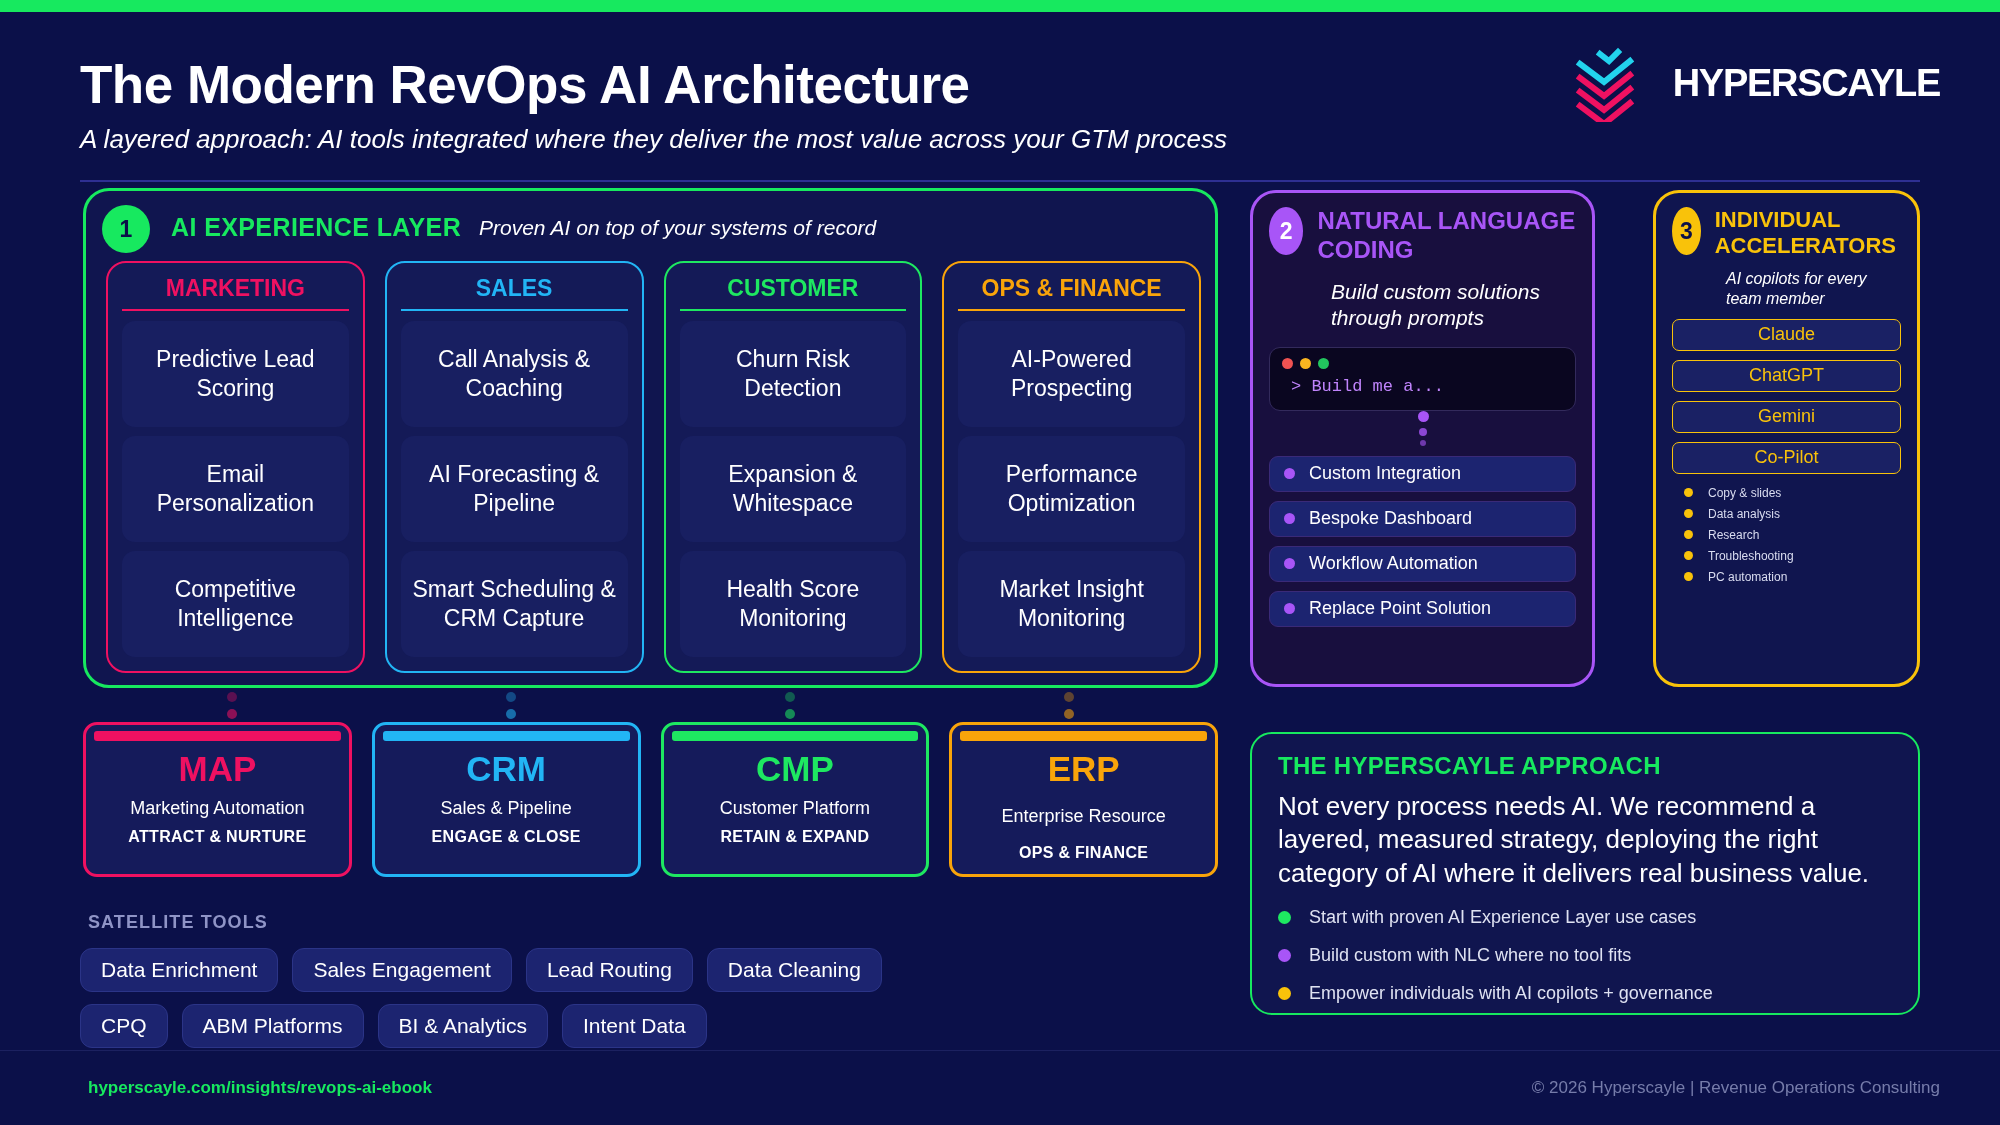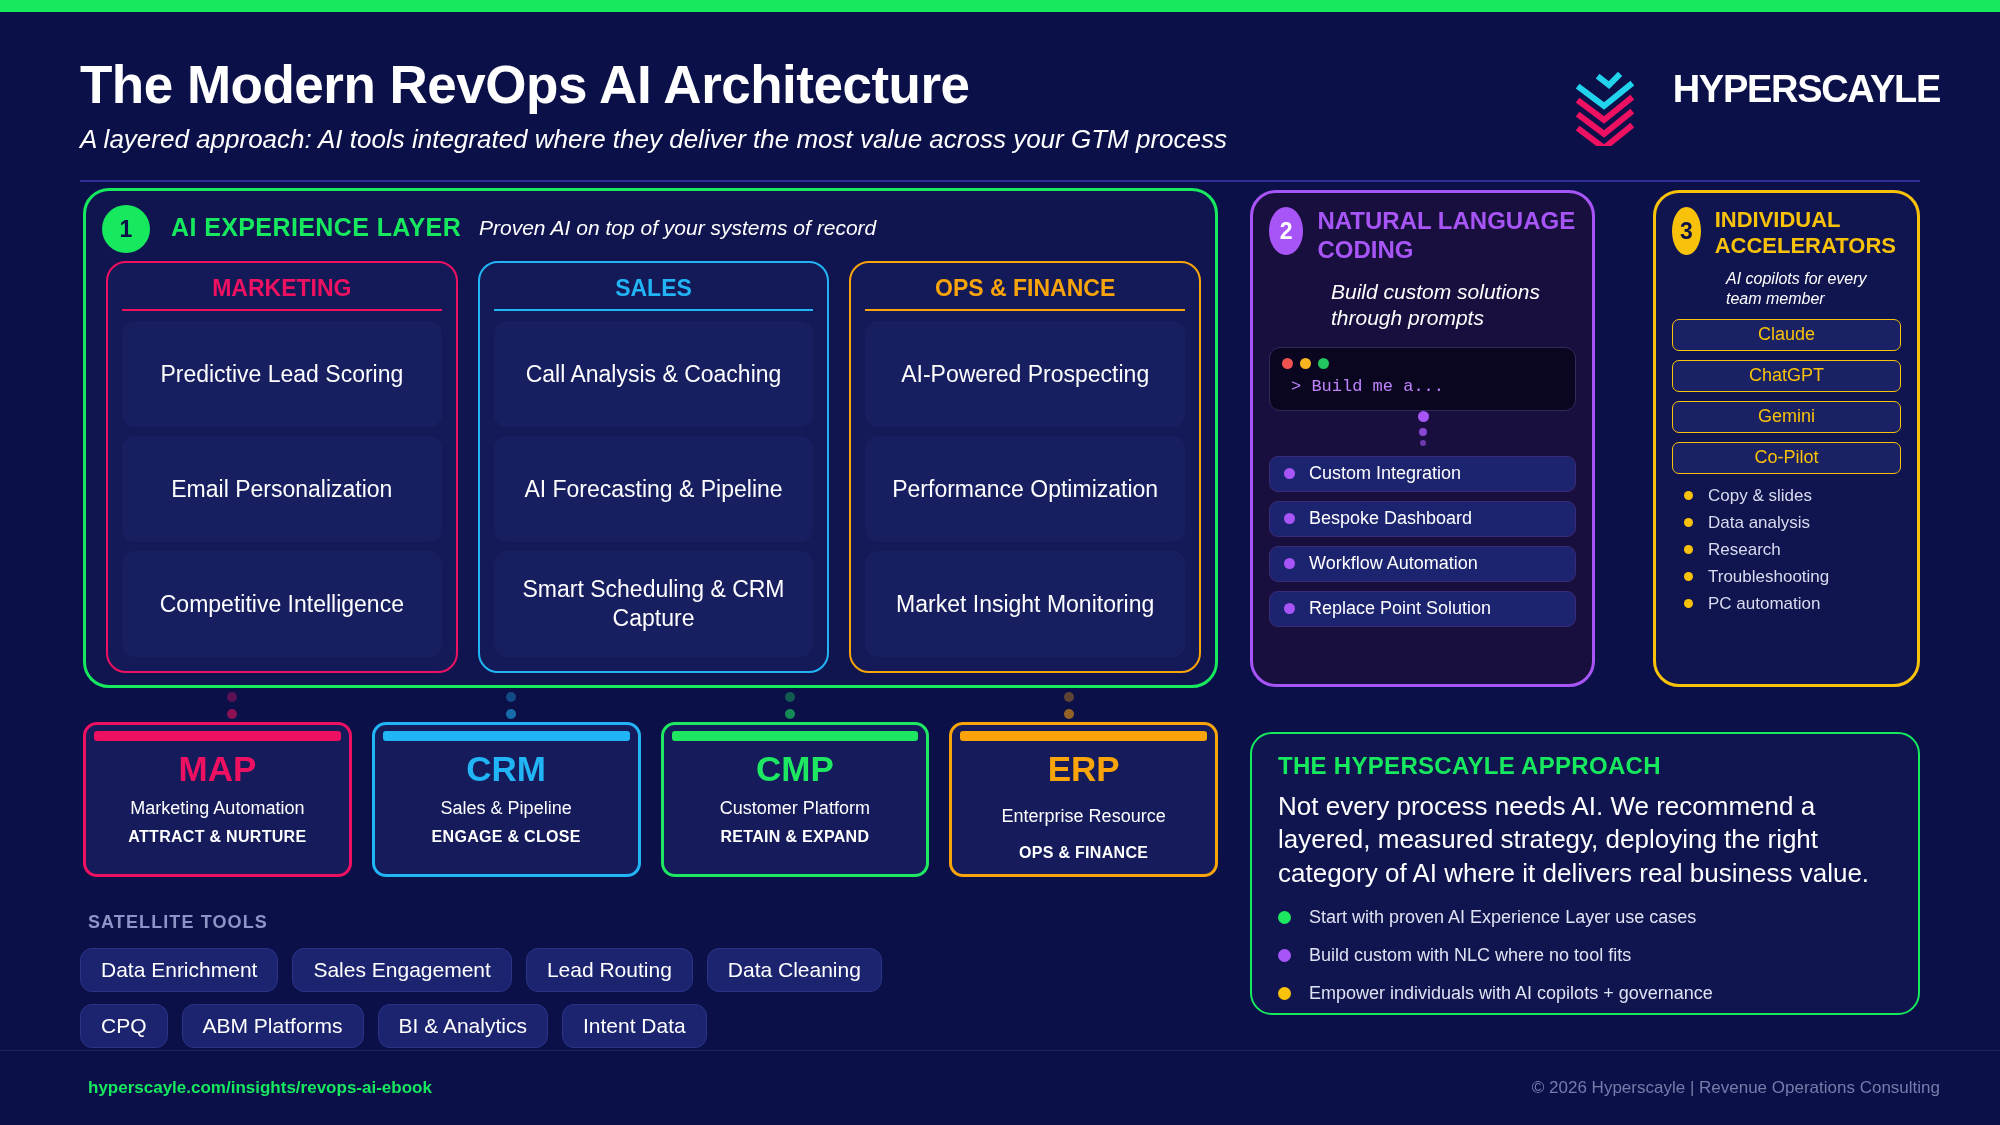--- a/index.html
+++ b/index.html
@@ -26,22 +26,22 @@
     position: absolute; left: 80px; top: 42px;
     font-size: 53px; font-weight: bold; color: #ffffff;
     letter-spacing: -0.5px; white-space: nowrap;
   }
   .subtitle {
     position: absolute; left: 80px; top: 112px;
     font-size: 26px; font-style: italic; color: #ffffff;
     white-space: nowrap;
   }
   .logo-wrap {
-    position: absolute; right: 60px; top: 56px;
-    display: flex; gap: 22px;
+    position: absolute; right: 60px; top: 32px;
+    display: flex; align-items: center; gap: 22px;
   }
   .logo-mark { width: 78px; height: 78px; }
   .logo-text {
     font-size: 38px; font-weight: bold; color: #ffffff;
     letter-spacing: -1.3px;
   }
   .hdr-rule {
     position: absolute; left: 80px; top: 168px;
     width: 1840px; height: 2px; background: #2e2f92;
   }
@@ -160,21 +160,21 @@
   .l3-title { font-size: 22px; font-weight: bold; color: #f9c20a; line-height: 1.18; }
   .l3-sub { font-size: 16px; font-style: italic; color: #ffffff; line-height: 1.28;
             margin: 10px 0 0 54px; }
   .tool {
     border: 1px solid #f9c20a; border-radius: 7px; background: #1a2164;
     height: 32px; margin-top: 9px; display: flex; align-items: center;
     justify-content: center; color: #f9c20a; font-size: 18px;
   }
   .bl { display: flex; align-items: center; gap: 15px; margin-top: 7px; padding-left: 12px; }
   .bl em { width: 9px; height: 9px; border-radius: 50%; background: #f9c20a; display: block; flex: none; }
-  .bl span { color: #d9dcf0; font-size: 17px; }
+  .bl span { color: #d9dcf0; font-size: 12px; }
 
   
   .approach {
     position: absolute; left: 1250px; top: 732px;
     width: 670px; height: 283px;
     border: 2px solid #17e95f; border-radius: 22px;
     background: #10154f; padding: 18px 26px;
   }
   .ap-title { font-size: 24px; font-weight: bold; color: #17e95f; letter-spacing: 0.3px; }
   .ap-body { font-size: 26px; color: #ffffff; line-height: 1.28; margin-top: 10px; }
@@ -222,20 +222,26 @@
           <div class="cell">Predictive Lead Scoring</div>
           <div class="cell">Email Personalization</div>
           <div class="cell">Competitive Intelligence</div>
         </div>
         <div class="col" style="border-color: rgb(34, 181, 245);">
           <div class="col-head" style="color: rgb(34, 181, 245); border-bottom-color: rgb(34, 181, 245);">SALES</div>
           <div class="cell">Call Analysis &amp; Coaching</div>
           <div class="cell">AI Forecasting &amp; Pipeline</div>
           <div class="cell">Smart Scheduling &amp; CRM Capture</div>
         </div>
+        <div class="col" style="border-color: rgb(30, 232, 97);">
+          <div class="col-head" style="color: rgb(30, 232, 97); border-bottom-color: rgb(30, 232, 97);">CUSTOMER</div>
+          <div class="cell">Churn Risk Detection</div>
+          <div class="cell">Expansion &amp; Whitespace</div>
+          <div class="cell">Health Score Monitoring</div>
+        </div>
         <div class="col" style="border-color: rgb(249, 164, 10);">
           <div class="col-head" style="color: rgb(249, 164, 10); border-bottom-color: rgb(249, 164, 10);">OPS &amp; FINANCE</div>
           <div class="cell">AI-Powered Prospecting</div>
           <div class="cell">Performance Optimization</div>
           <div class="cell">Market Insight Monitoring</div>
         </div>
       </div>
   </div>
 
   <div id="connectors">

